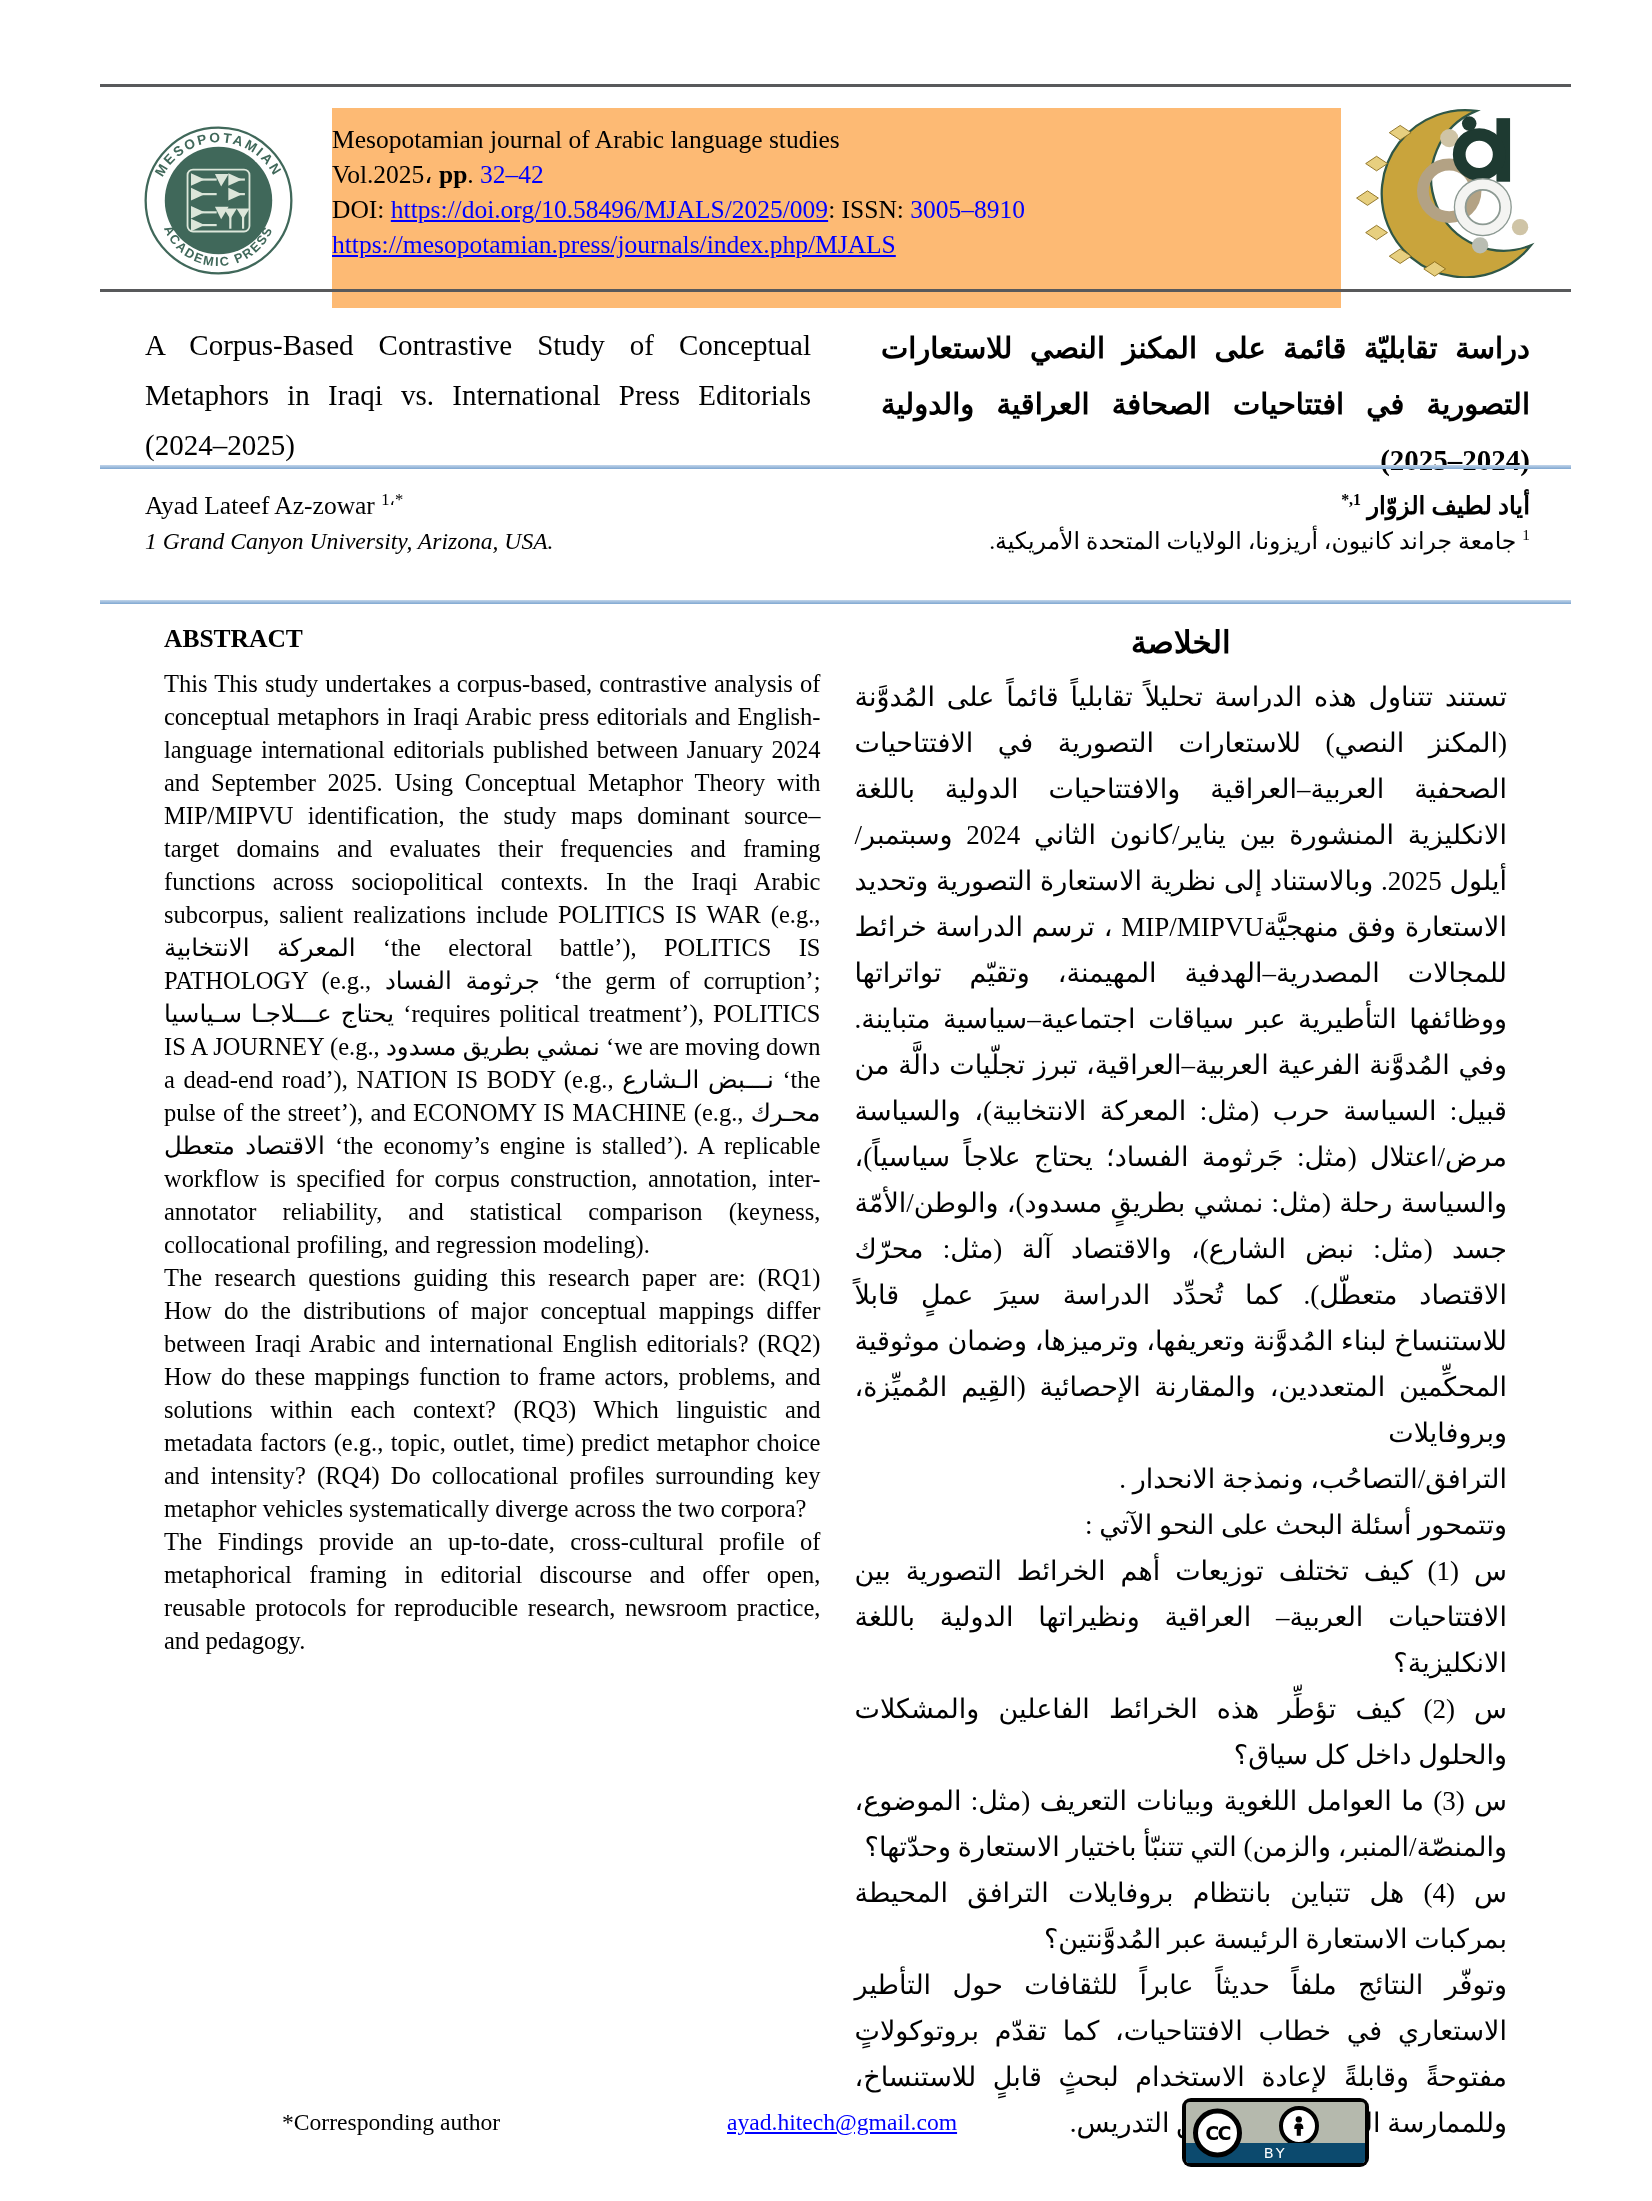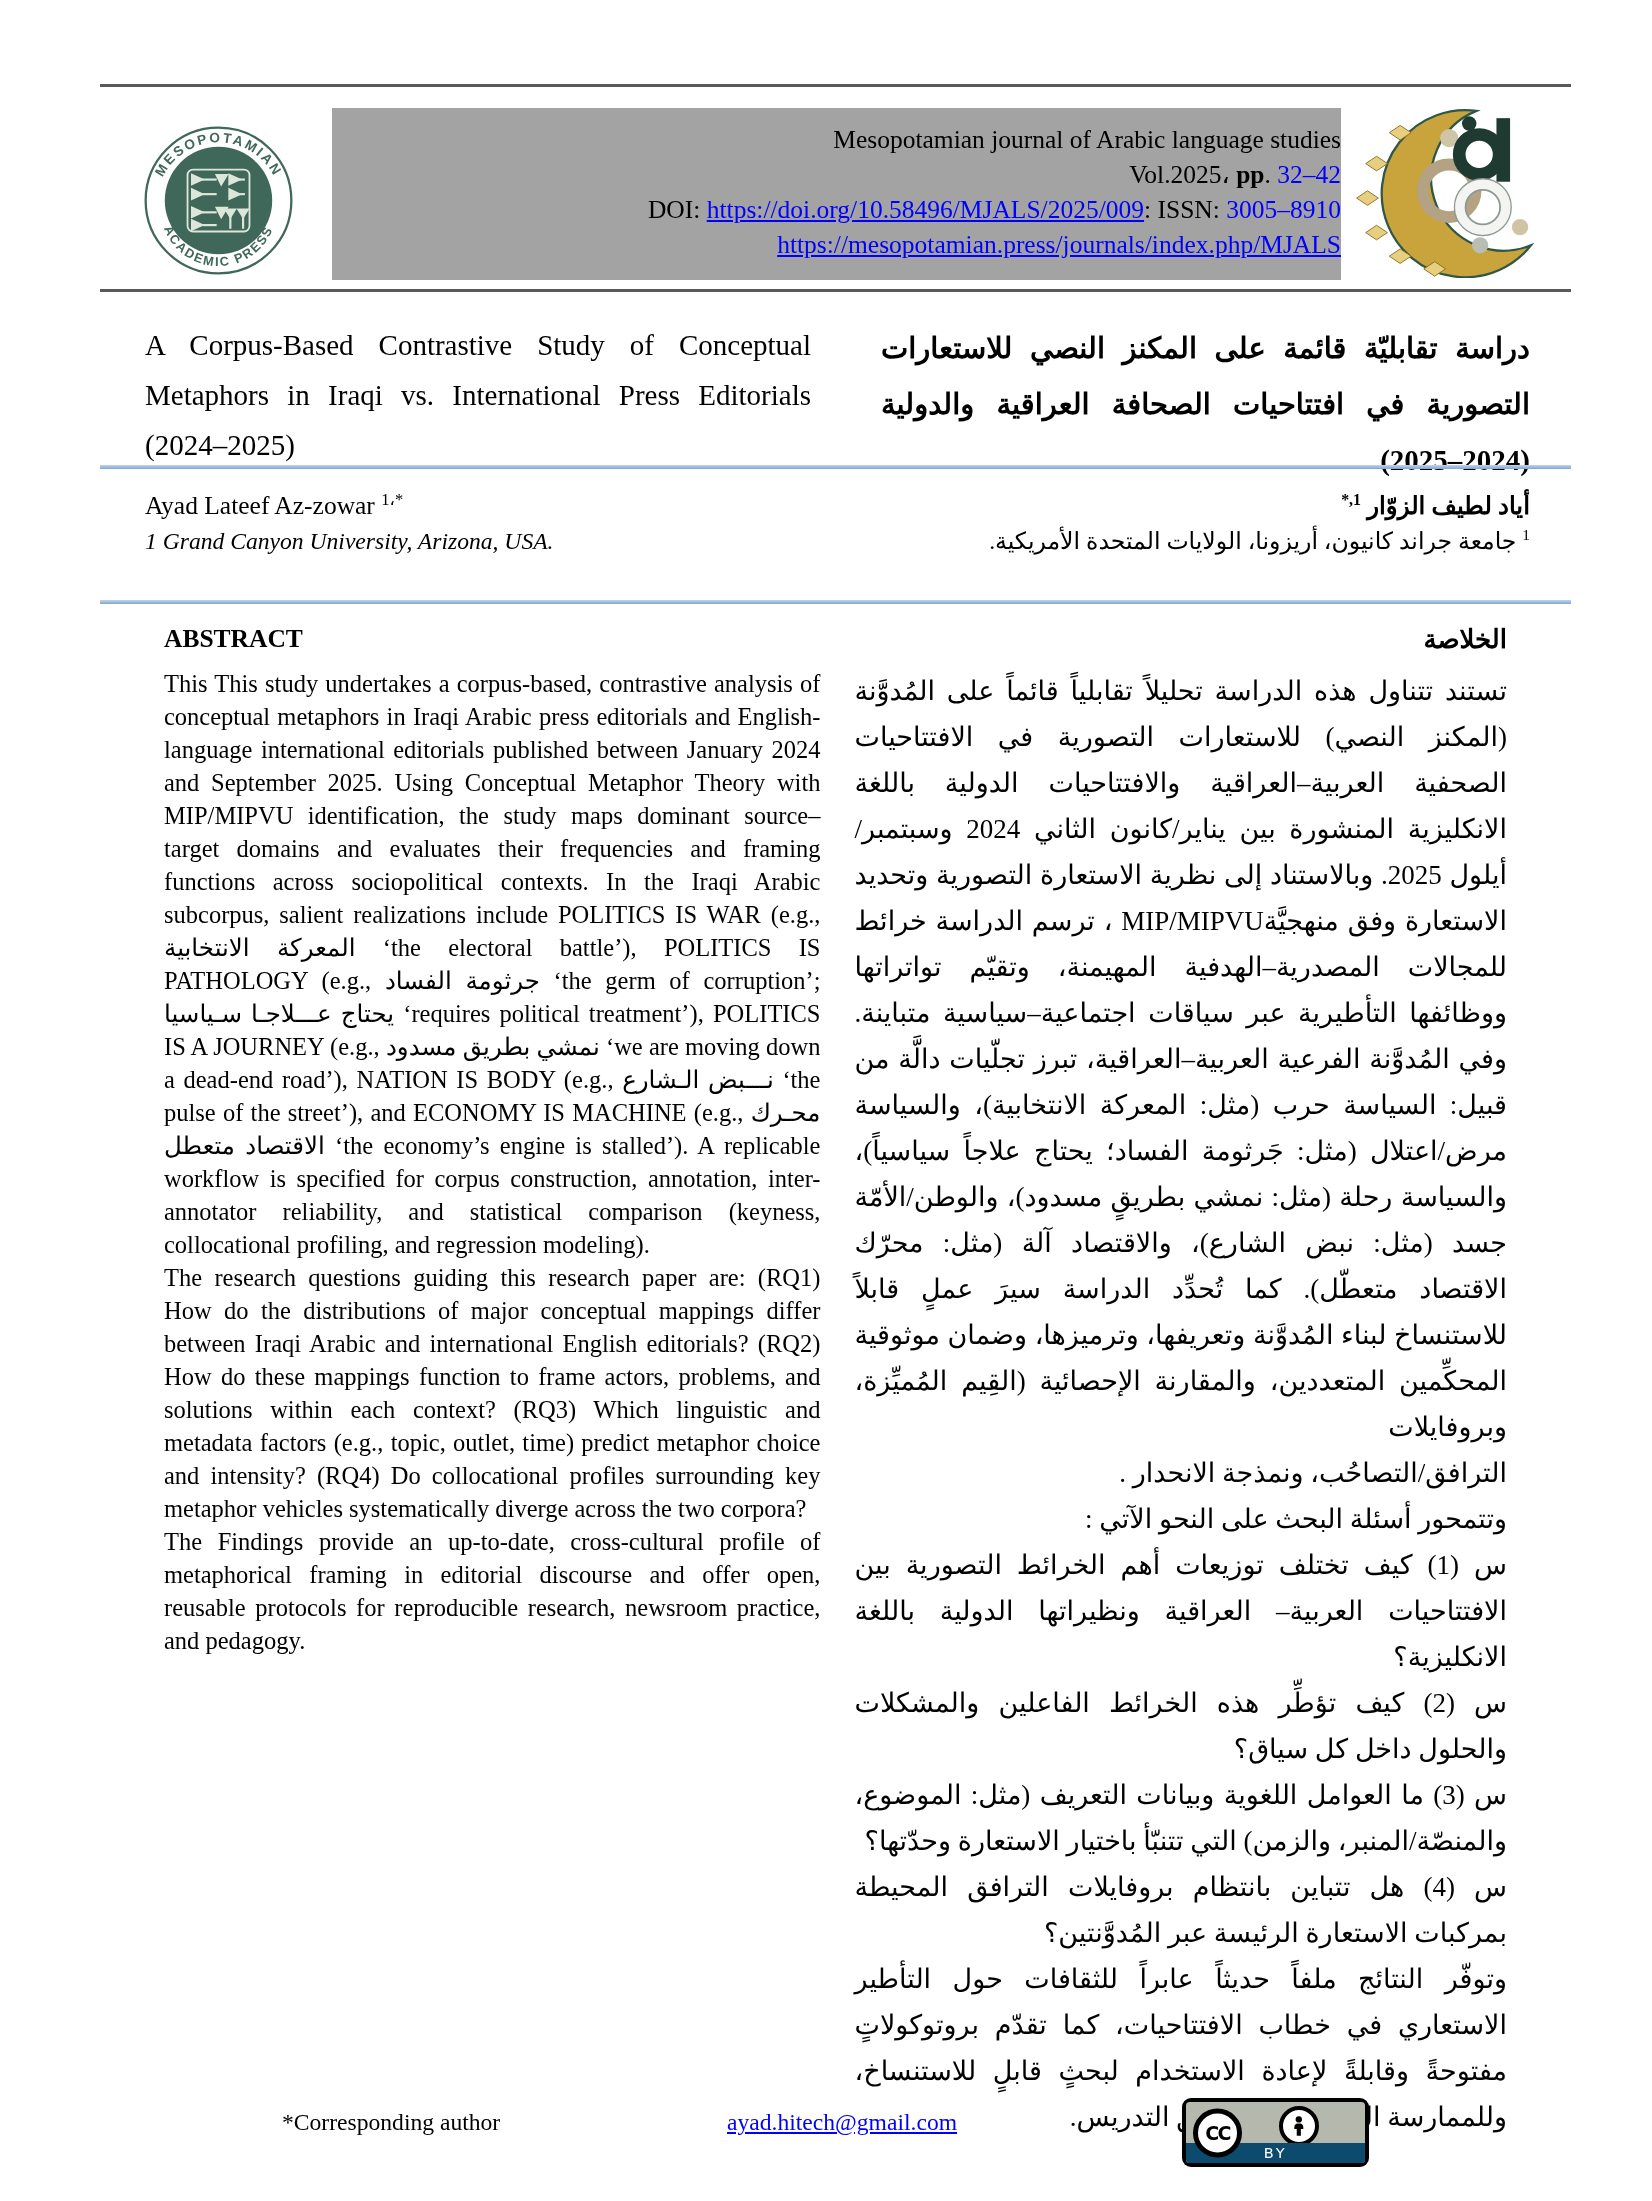--- a/index.html
+++ b/index.html
@@ -9,22 +9,22 @@
   #rule-top{top:84px;}
   #rule-header-bottom{top:289px;}
   .blue-rule{position:absolute;left:100px;width:1471px;height:3.6px;
              background:linear-gradient(#c2d5ea,#7fa7d1);}
   #blue-rule-1{top:465px;}
   #blue-rule-2{top:600px;}
 
   #press-logo{position:absolute;left:142px;top:124px;width:153px;height:153px;}
   #journal-logo{position:absolute;left:1342px;top:100px;width:209px;height:178px;}
 
-  #header-box{position:absolute;left:332px;top:108px;width:1009px;height:172px;
-              background:#a3a3a3;text-align:right;font-size:25.5px;line-height:35px;
+  #header-box{position:absolute;left:332px;top:108px;width:1009px;height:200px;
+              background:#fdba74;text-align:left;font-size:25.5px;line-height:35px;
               padding-top:13.6px;box-sizing:border-box;}
   .blue{color:#0000fe;}
   a.link{color:#0000fe;text-decoration:underline;cursor:pointer;}
 
   #title-row{position:absolute;left:145px;top:320px;width:1385px;display:flex;
              justify-content:space-between;}
   .title-en{width:666px;margin:0;font-size:29px;font-weight:normal;line-height:50px;
             text-align:justify;}
   .title-ar{width:649px;margin:0;font-size:29px;font-weight:bold;line-height:56px;
             direction:rtl;text-align:justify;}
@@ -36,21 +36,21 @@
   .author-ar{direction:rtl;text-align:right;}
   .author-ar .name{font-size:24.5px;font-weight:bold;}
   .author-ar .affil{font-size:23.6px;margin-top:7.3px;}
   sup{vertical-align:super;font-size:0.65em;line-height:0;}
 
   #abstract-row{position:absolute;left:164px;top:624px;width:1343px;display:flex;
                 justify-content:space-between;gap:34px;}
   .col-en{width:660px;}
   .col-ar{width:656px;direction:rtl;}
   .abs-head-en{font-size:25.5px;font-weight:bold;margin:0 0 12.7px 0;}
-  .abs-head-ar{font-size:26px;font-weight:bold;margin:0 0 12.7px 0;text-align:right;}
+  .abs-head-ar{font-size:31px;font-weight:bold;margin:0 0 12.7px 0;text-align:center;}
   .col-en p{margin:0;font-size:24.5px;line-height:33px;text-align:justify;}
   .col-ar p{margin:0;font-size:27px;line-height:46px;text-align:justify;}
   .col-ar p.tail{text-align:right;}
 
   #corresponding{position:absolute;left:282px;top:2109px;font-size:23.6px;}
   #email{position:absolute;left:727px;top:2109px;font-size:23.6px;}
 
   #cc-badge{position:absolute;left:1182px;top:2098px;width:187px;height:69px;
             background:#000;border-radius:9px;padding:3.6px;box-sizing:border-box;cursor:pointer;}
   .cc-inner{position:relative;width:100%;height:100%;background:#b5b9ad;border-radius:3.6px;overflow:hidden;}

